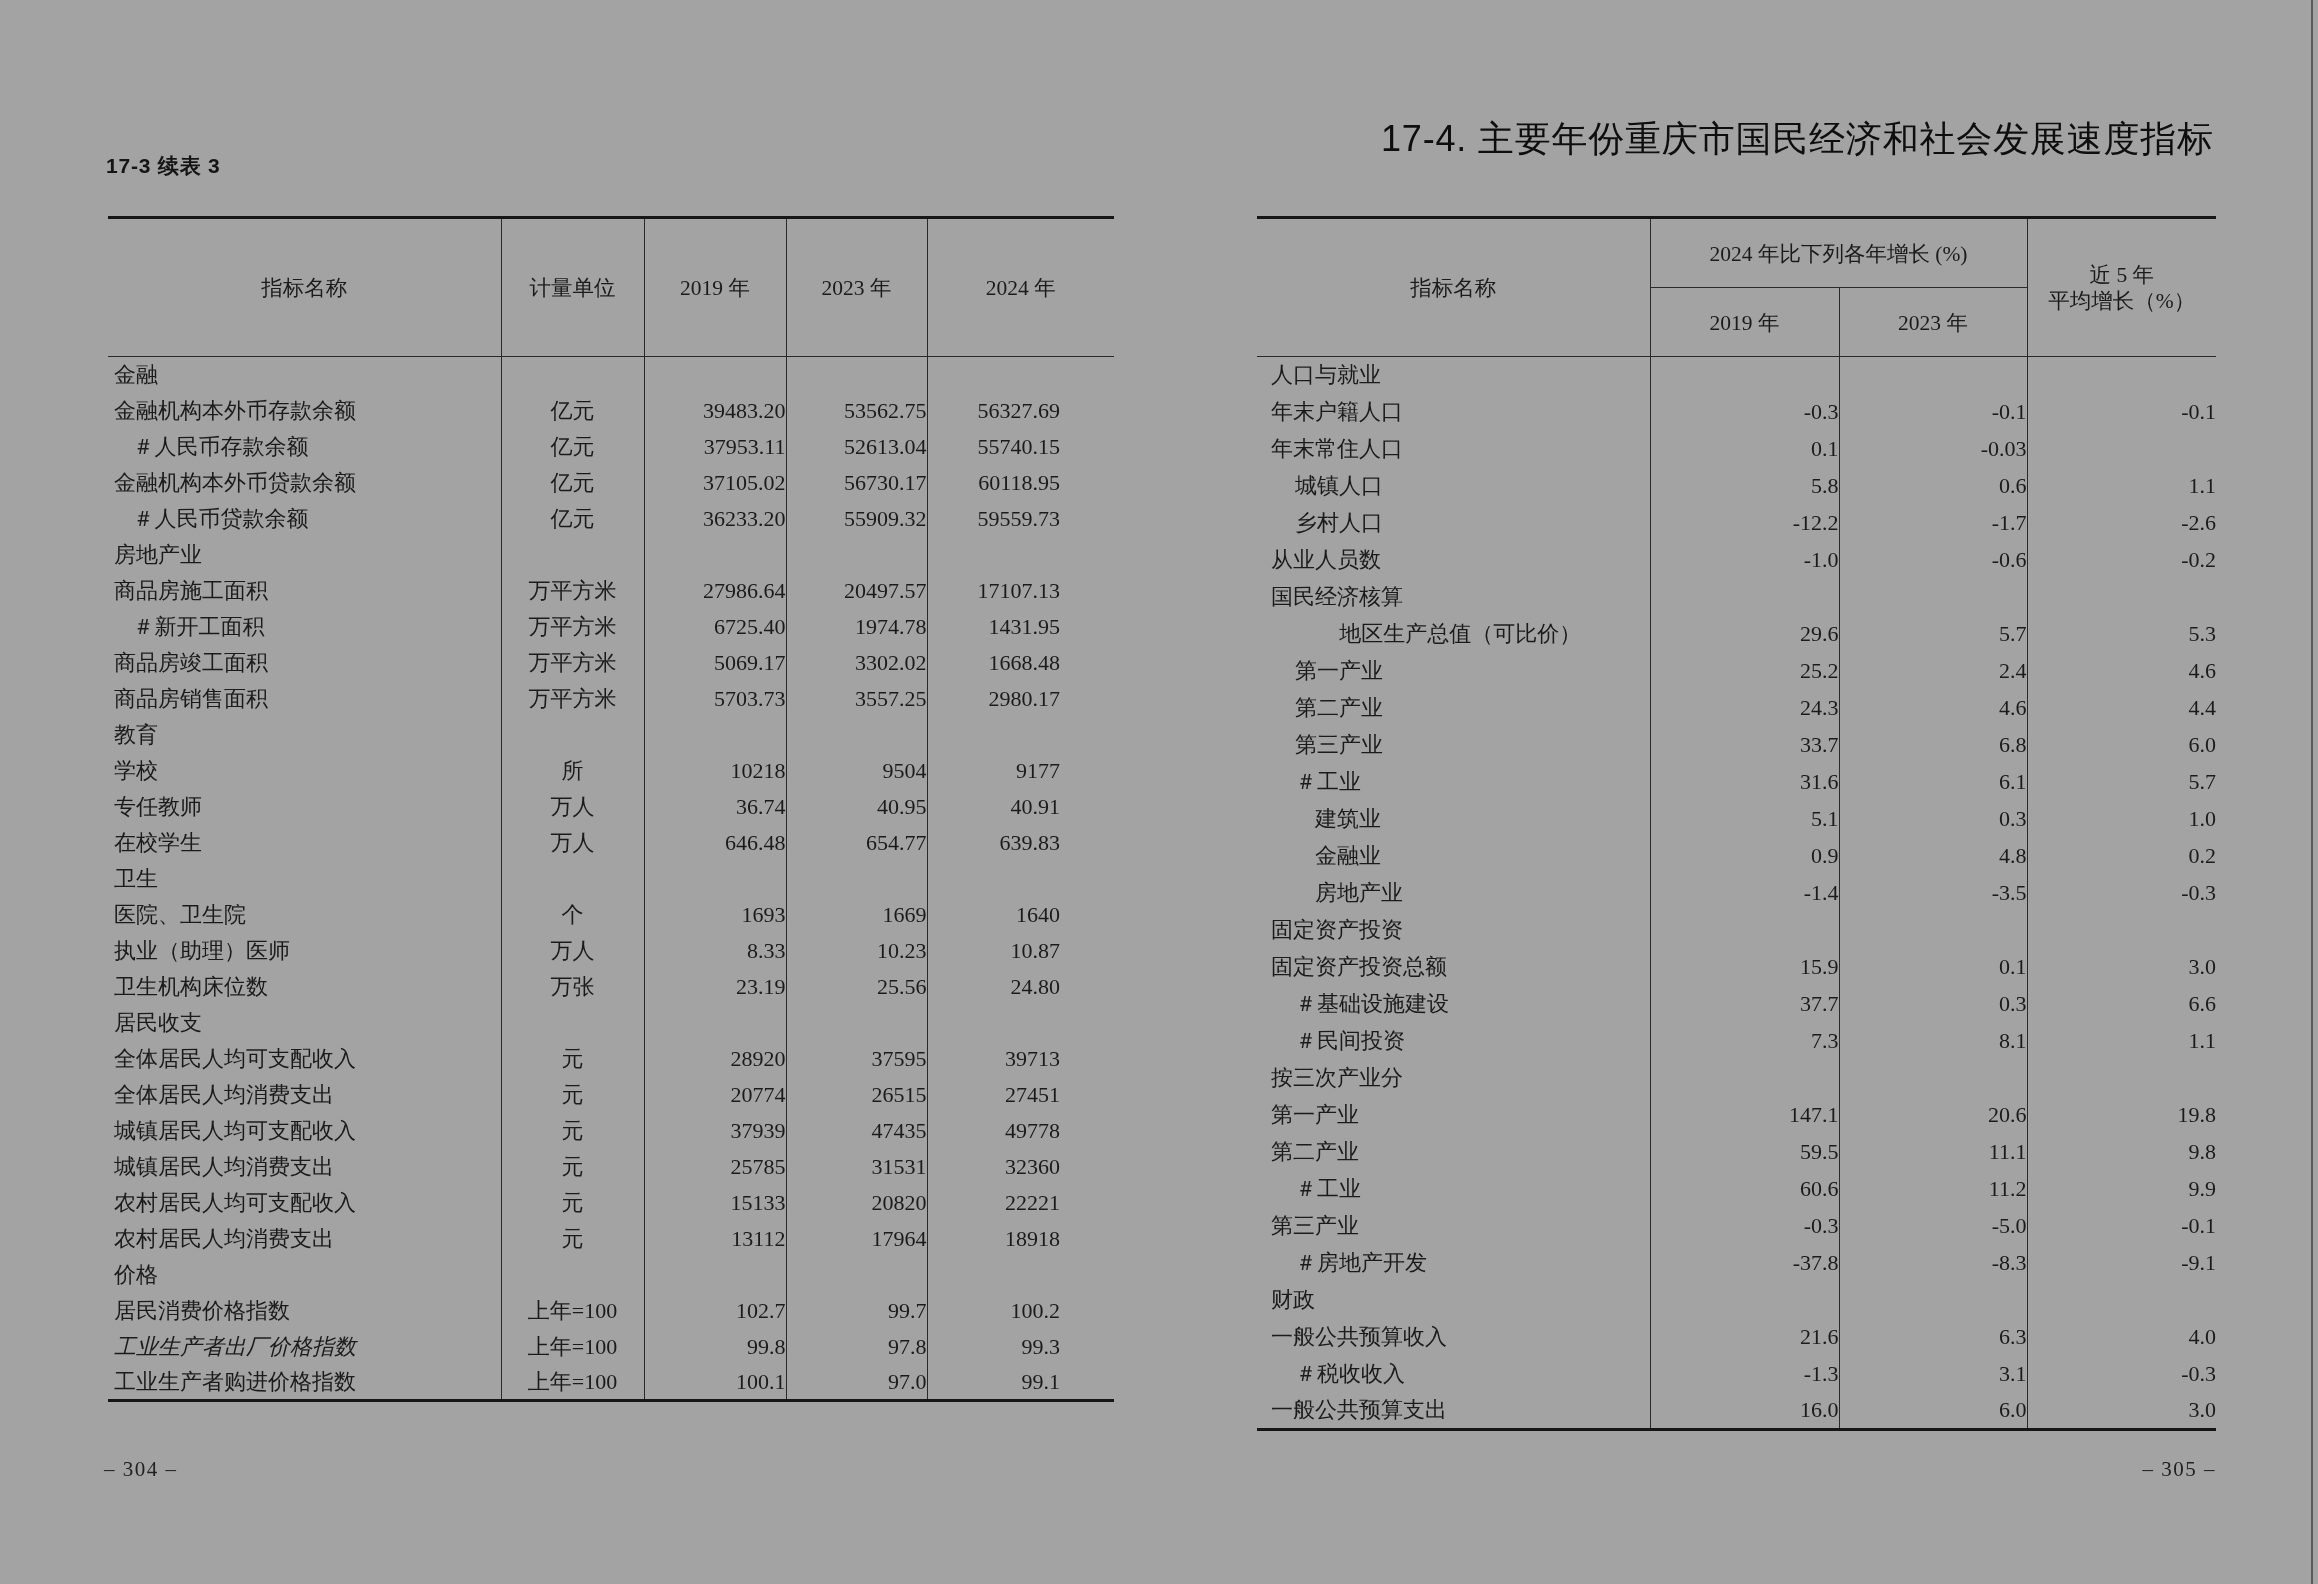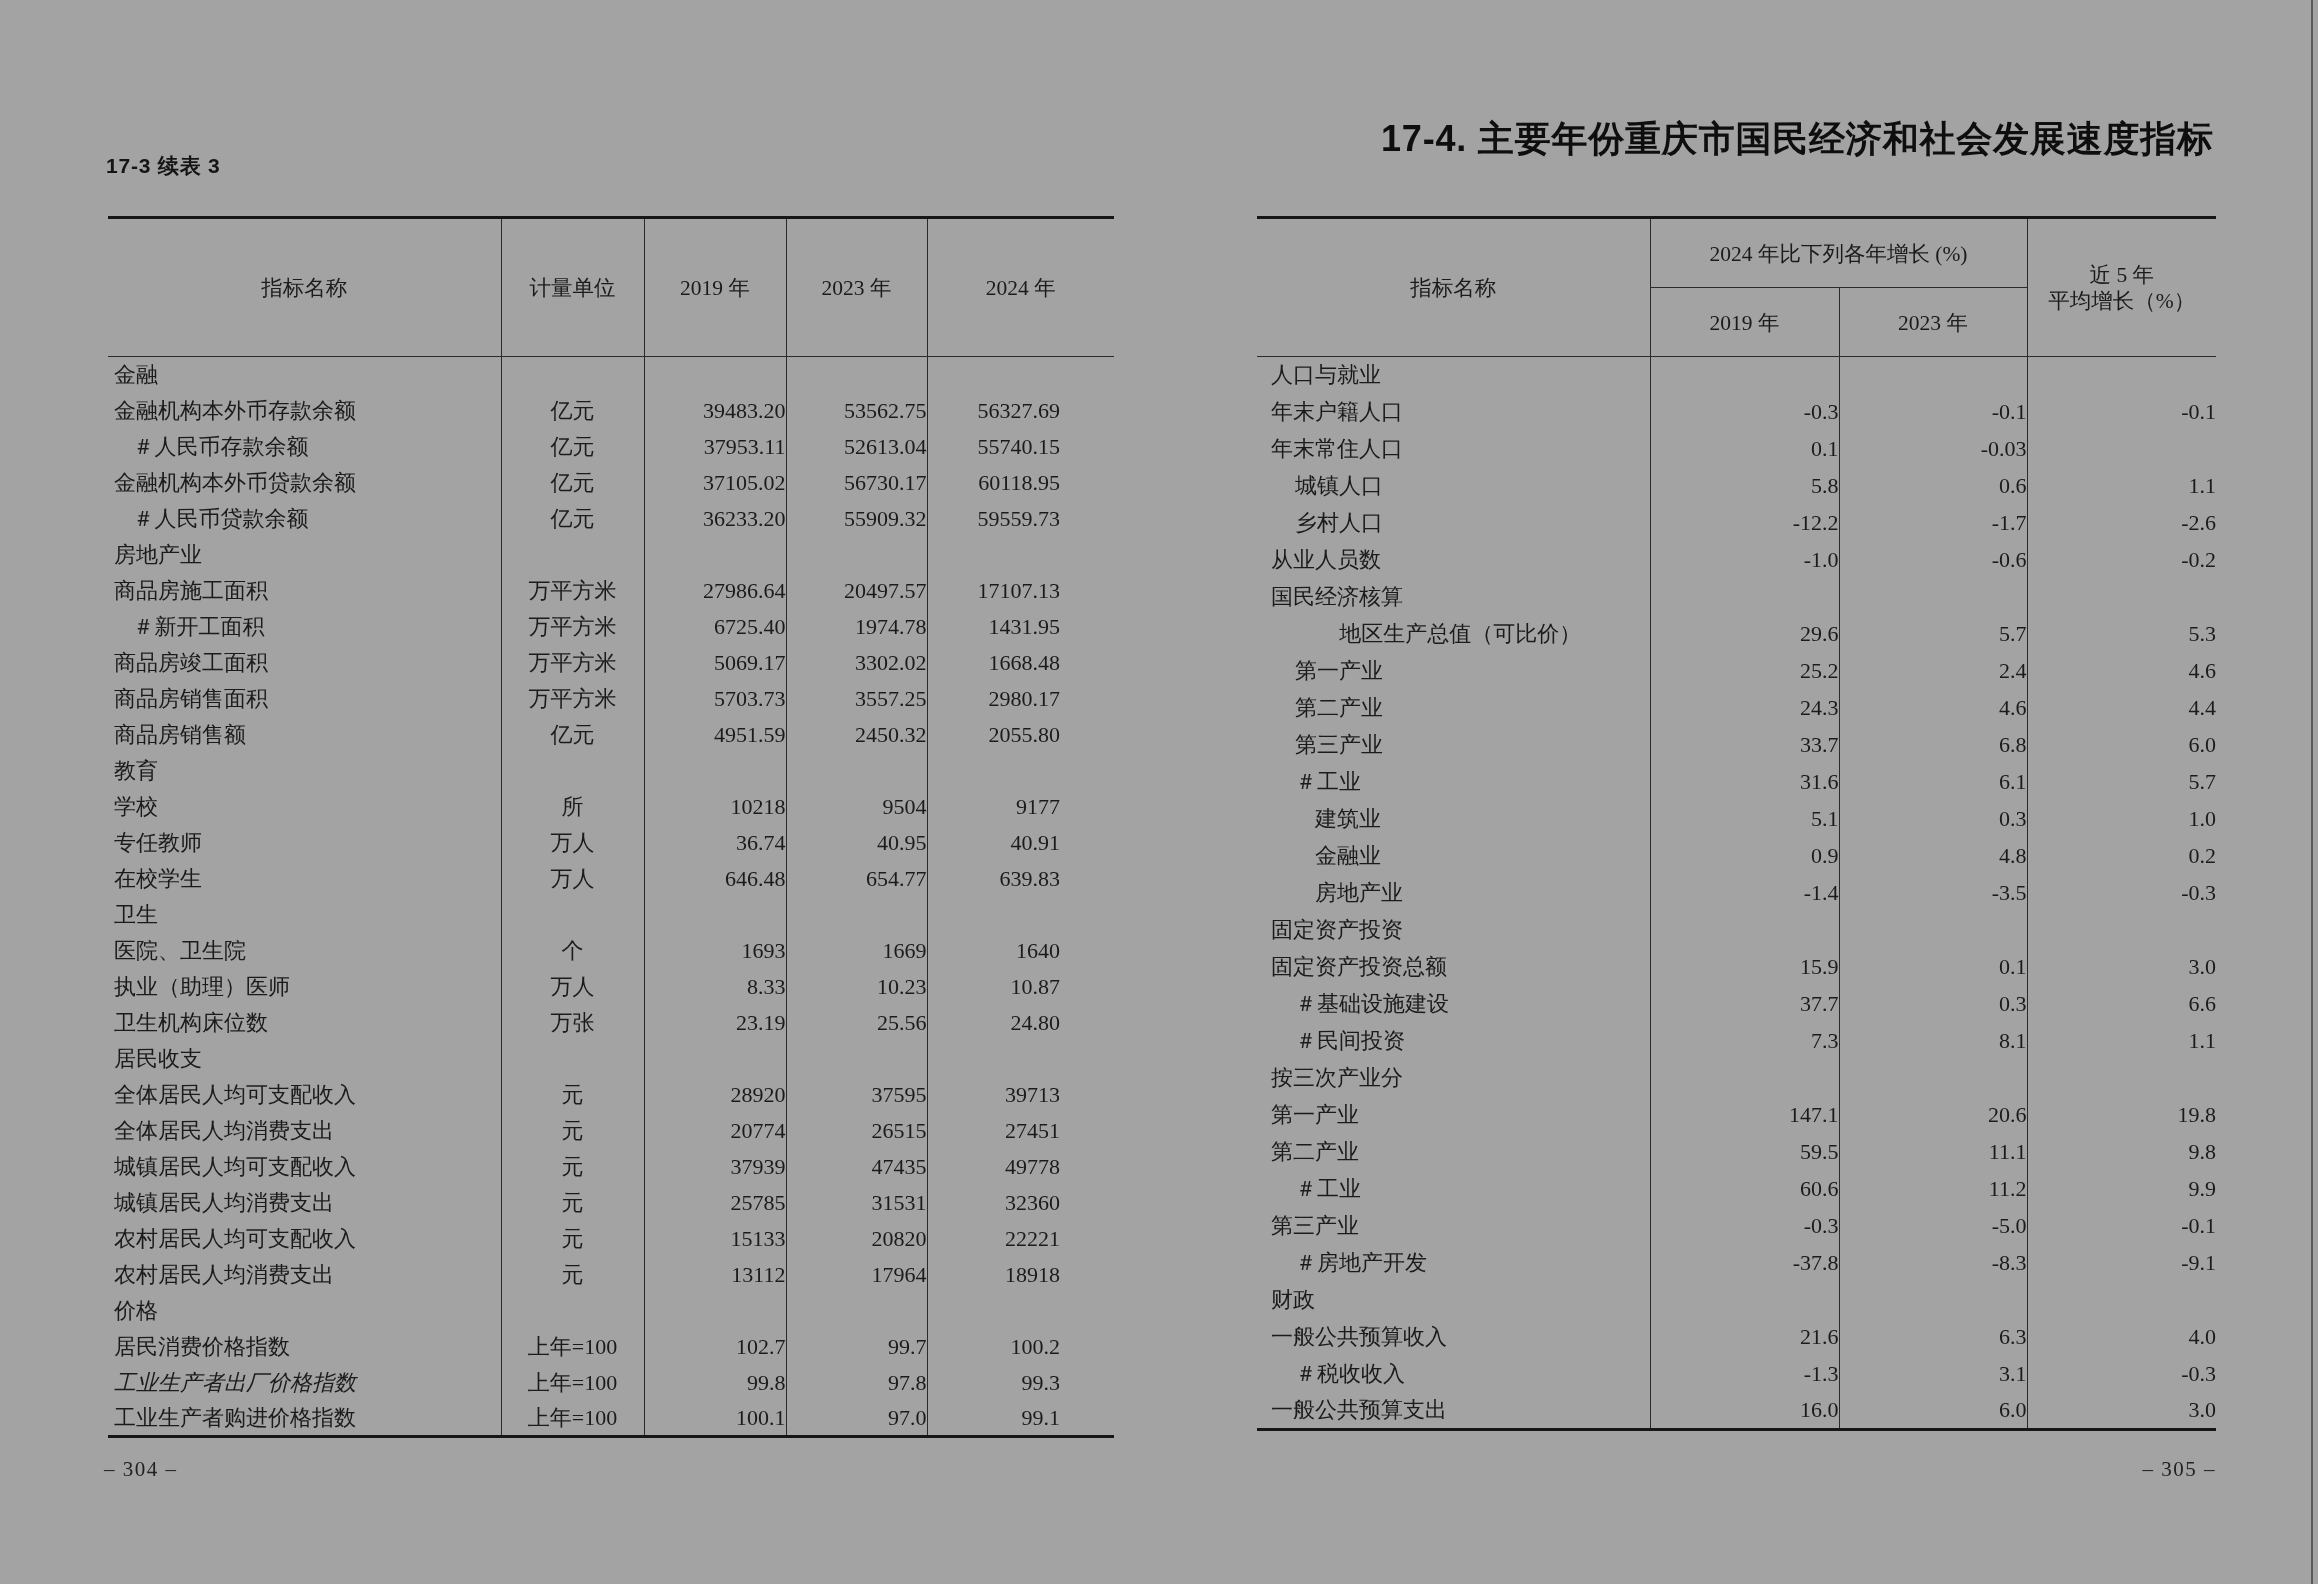--- a/index.html
+++ b/index.html
@@ -5,21 +5,21 @@
 <style>
   html,body{margin:0;padding:0;background:#e8e8e8;}
   #screen{position:relative;width:2319px;height:1584px;background:#a3a3a3;overflow:hidden;
           font-family:"Liberation Serif","DejaVu Serif",serif;color:#1b1b1b;}
   .abs{position:absolute;}
 
   
   #left-page-label{left:106px;top:152px;font-family:"Liberation Sans","DejaVu Sans",sans-serif;
                    font-weight:700;font-size:21px;color:#151515;letter-spacing:0.8px;}
   #right-title{left:1381px;top:115px;font-family:"Liberation Sans","DejaVu Sans",sans-serif;
-               font-weight:700;font-size:36px;color:#0e0e0e;letter-spacing:0.8px;white-space:nowrap;}
+               font-weight:400;font-size:36px;color:#0e0e0e;letter-spacing:0.8px;white-space:nowrap;}
   .page-num{font-size:21px;color:#222;letter-spacing:1.5px;}
   #left-page-number{left:104px;top:1457px;}
   #right-page-number{left:2024px;top:1457px;width:192px;text-align:right;}
   #page-edge-line{left:2311px;top:0;width:1.5px;height:1584px;background:#5a5a5a;}
 
   
   table.t{border-collapse:collapse;table-layout:fixed;
           border-top:3.8px solid #161616;border-bottom:3.8px solid #161616;}
   table.t th,table.t td{font-family:"Liberation Serif","DejaVu Serif",serif;
           font-size:22px;color:#1b1b1b;font-weight:normal;overflow:hidden;white-space:nowrap;
@@ -131,27 +131,20 @@
           <td class="num">5069.17</td>
           <td class="num">3302.02</td>
           <td class="num last">1668.48</td>
         </tr>
         <tr>
           <td class="lbl" style="padding-left: 6.1px;">商品房销售面积</td>
           <td class="unit">万平方米</td>
           <td class="num">5703.73</td>
           <td class="num">3557.25</td>
           <td class="num last">2980.17</td>
-        </tr>
-        <tr>
-          <td class="lbl" style="padding-left: 6.1px;">商品房销售额</td>
-          <td class="unit">亿元</td>
-          <td class="num">4951.59</td>
-          <td class="num">2450.32</td>
-          <td class="num last">2055.80</td>
         </tr>
         <tr>
           <td class="lbl" style="padding-left: 6.1px;">教育</td>
           <td class="unit"></td>
           <td class="num"></td>
           <td class="num"></td>
           <td class="num last"></td>
         </tr>
         <tr>
           <td class="lbl" style="padding-left: 6.1px;">学校</td>

